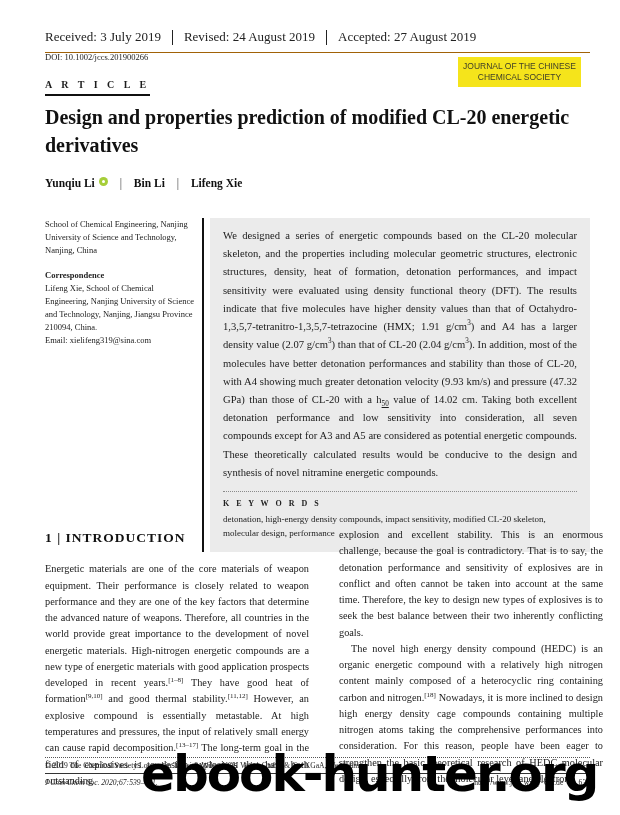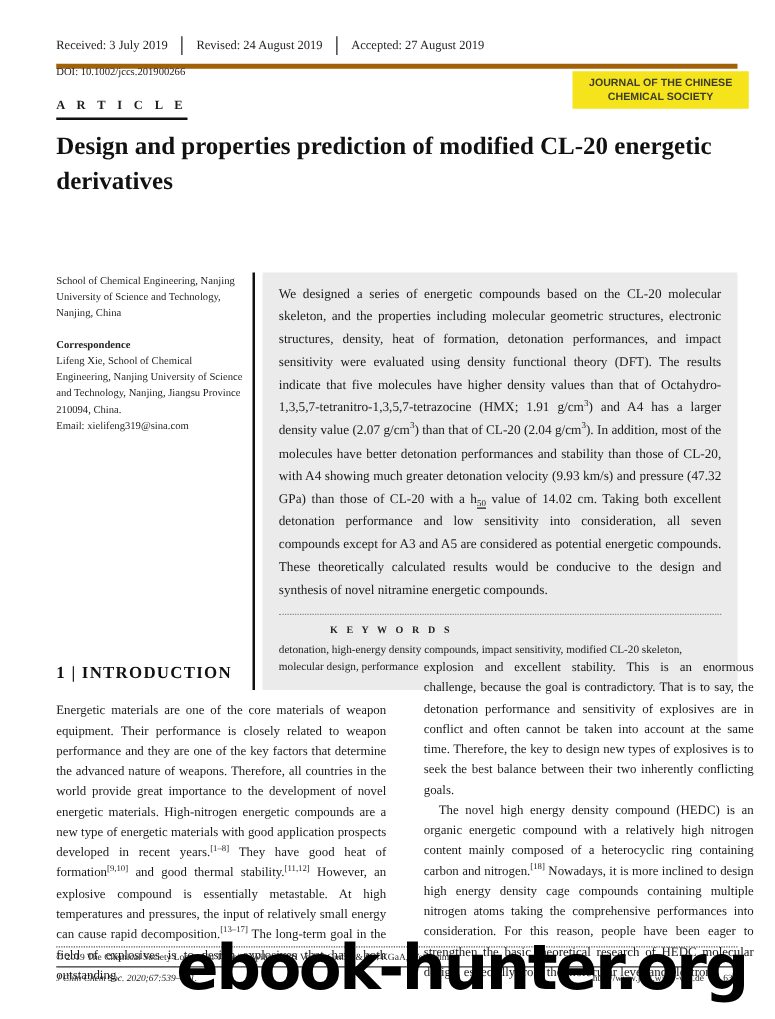--- a/index.html
+++ b/index.html
@@ -9,43 +9,43 @@
     width: 620px; height: 815px;
     margin: 0 auto;
     background: #ffffff;
     font-family: "Liberation Serif", serif;
     color: #1c1c1c;
     overflow: hidden;
   }
   
   .meta-bar {
     position: absolute; top: 29px; left: 45px; width: 545px;
-    font-size: 10px; color: #222;
-    border-bottom: 4px solid #a16207;
+    font-size: 13px; color: #222;
+    border-bottom: 1px solid #a16207;
     padding-bottom: 7px;
     display: flex; align-items: center;
   }
   .meta-bar .vsep {
     display: inline-block; width: 1px; height: 15px;
     background: #222; margin: 0 11px;
   }
   .doi-line {
     position: absolute; top: 52px; left: 45px;
     font-size: 8.5px; color: #222;
   }
   .article-type {
     position: absolute; top: 79px; left: 45px;
     font-size: 10px; font-weight: bold; letter-spacing: 3.5px;
     border-bottom: 2.5px solid #101010; padding-bottom: 4px;
   }
   .journal-badge {
-    position: absolute; top: 57px; left: 458px; width: 141px;
+    position: absolute; top: 57px; left: 458px; width: 123px;
     background: #F5E41B;
     font-family: "Liberation Sans", sans-serif;
-    font-size: 8.5px; font-weight: bold; line-height: 11px;
+    font-size: 8.5px; font-weight: normal; line-height: 11px;
     color: #3E3E28; text-align: center;
     padding: 4px 2px;
   }
   
   .paper-title {
     position: absolute; top: 104px; left: 45px; width: 545px;
     font-size: 20px; font-weight: bold; line-height: 1.38;
     color: #111;
   }
   .authors {
@@ -78,21 +78,21 @@
     flex: 1; margin-left: 6px;
     background: #EBEBEB;
     padding: 9px 13px 11px 13px;
   }
   .abstract-text {
     font-size: 10.6px; line-height: 1.72; text-align: justify; color: #1a1a1a;
   }
   .abstract-text sup, .body-col sup { font-size: 68%; line-height: 0; vertical-align: super; }
   .abstract-text sub { font-size: 68%; line-height: 0; vertical-align: sub; text-decoration: underline; }
   .kw-block { margin-top: 9px; border-top: 1px dotted #8a8a8a; padding-top: 7px; }
-  .kw-head { font-size: 8px; font-weight: bold; letter-spacing: 2.5px; color: #222; margin-left: 41px; }
+  .kw-head { font-size: 8px; font-weight: bold; letter-spacing: 2.5px; color: #222; }
   .kw-text { font-size: 9px; line-height: 1.6; margin-top: 4px; color: #222; }
   
   .body-section {
     position: absolute; top: 527px; left: 45px; width: 545px;
     display: flex; gap: 30px;
   }
   .body-col {
     width: 264px; flex: 0 0 264px;
     font-size: 10.3px; line-height: 1.58; text-align: justify; color: #1a1a1a;
   }
@@ -140,20 +140,27 @@
     <span>Accepted: 27 August 2019</span>
   </div>
   <div class="doi-line">DOI: 10.1002/jccs.201900266</div>
   <div class="article-type">A R T I C L E</div>
   <div class="journal-badge">
     <div>JOURNAL OF THE CHINESE</div>
     <div>CHEMICAL SOCIETY</div>
   </div>
 
   <h1 class="paper-title">Design and properties prediction of modified CL-20 energetic derivatives</h1>
+  <div class="authors">
+    <span>Yunqiu Li</span><span class="orcid"></span>
+    <span class="asep">|</span>
+    <span>Bin Li</span>
+    <span class="asep">|</span>
+    <span>Lifeng Xie</span>
+  </div>
 
   <div class="info-row">
     <div class="affil-col">
       <div>School of Chemical Engineering, Nanjing University of Science and Technology, Nanjing, China</div>
       <div class="corr-head">Correspondence</div>
       <div>Lifeng Xie, School of Chemical Engineering, Nanjing University of Science and Technology, Nanjing, Jiangsu Province 210094, China.</div>
       <div>Email: xielifeng319@sina.com</div>
     </div>
     <div class="col-divider"></div>
     <div class="abstract-box">

